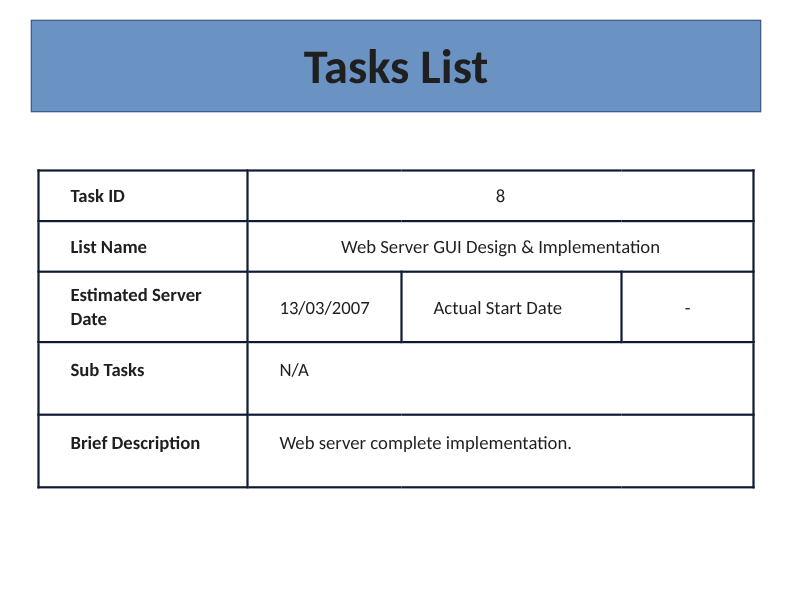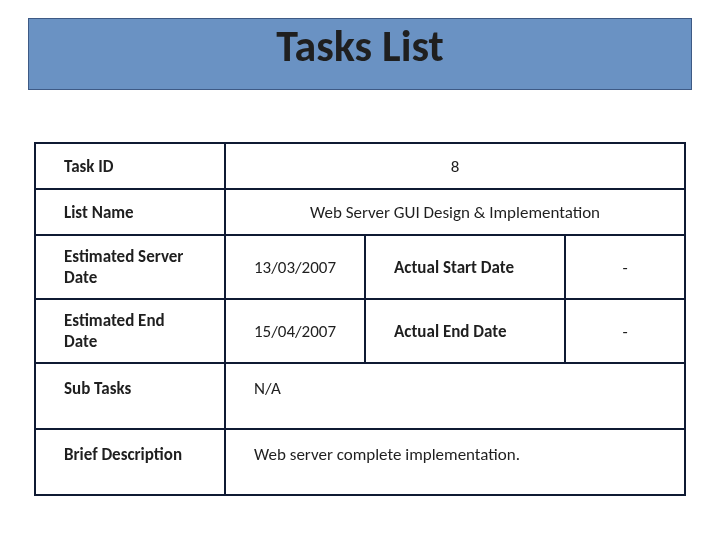--- a/index.html
+++ b/index.html
@@ -7,22 +7,23 @@
     width: 720px;
     height: 540px;
     background: #fff;
     font-family: Calibri, "Segoe UI", Arial, sans-serif;
     overflow: hidden;
   }
   .title-banner {
     margin: 18px 28px 0 28px;
     background: #6a92c3;
     border: 1px solid #3e5a85;
-    height: 72px;
+    height: 84px;
     display: flex;
+    align-items: center;
     justify-content: center;
   }
   .title-banner h1 {
     color: #1f1f1f;
     font-size: 44px;
     font-weight: 700;
   }
   .tbl {
     margin: 52px 34px 0 34px;
     border-collapse: collapse;
@@ -32,21 +33,21 @@
     border: 2px solid #0f1a33;
     padding: 10px 28px;
     font-size: 17px;
     color: #1f1f1f;
     vertical-align: middle;
     height: 46px;
   }
   .label-cell { font-weight: 700; width: 190px; }
   .center { text-align: center; }
   .date-col { width: 130px; text-align: center; }
-  .mid-label { font-weight: 700; margin-top: 38px; }
+  .mid-label { font-weight: 400; margin-top: 38px; }
   .dash-col { width: 120px; text-align: center; }
   .tall td { height: 66px; vertical-align: top; padding-top: 14px; }
 </style>
 </head>
 <body>
 
 <div class="title-banner">
   <h1>Tasks List</h1>
 </div>
 
@@ -59,26 +60,20 @@
   <tr>
     <td class="label-cell">List Name</td>
     <td class="center" colspan="3">Web Server GUI Design &amp; Implementation</td>
   </tr>
   <tr>
     <td class="label-cell">Estimated Server Date</td>
     <td class="date-col">13/03/2007</td>
     <td class="mid-label">Actual Start Date</td>
     <td class="dash-col">-</td>
   </tr>
-  <tr>
-    <td class="label-cell">Estimated End Date</td>
-    <td class="date-col">15/04/2007</td>
-    <td class="mid-label">Actual End Date</td>
-    <td class="dash-col">-</td>
-  </tr>
   <tr class="tall">
     <td class="label-cell">Sub Tasks</td>
     <td colspan="3">N/A</td>
   </tr>
   <tr class="tall">
     <td class="label-cell">Brief  Description</td>
     <td colspan="3">Web server complete implementation.</td>
   </tr>
 </tbody>
   </table>

